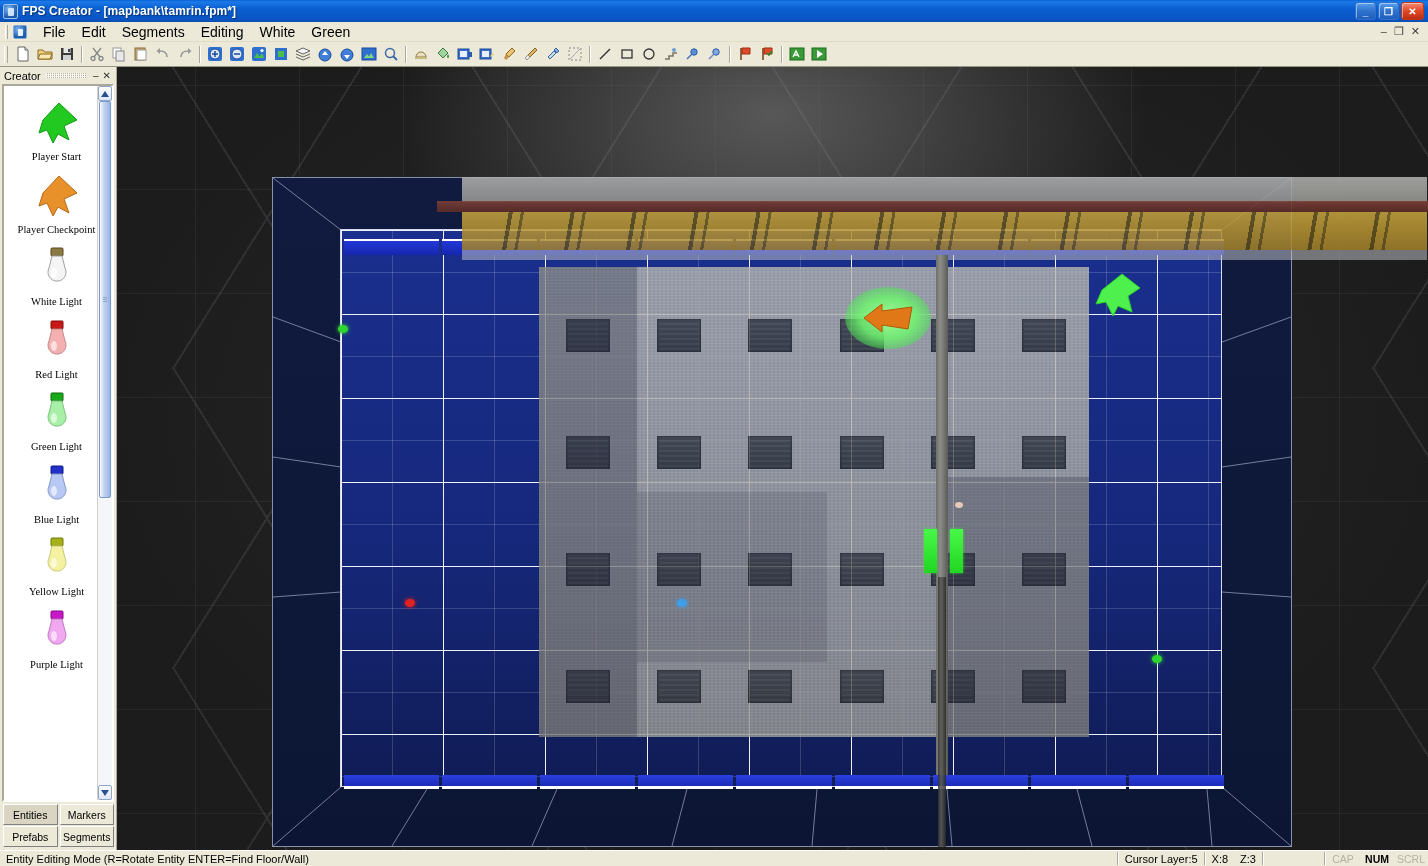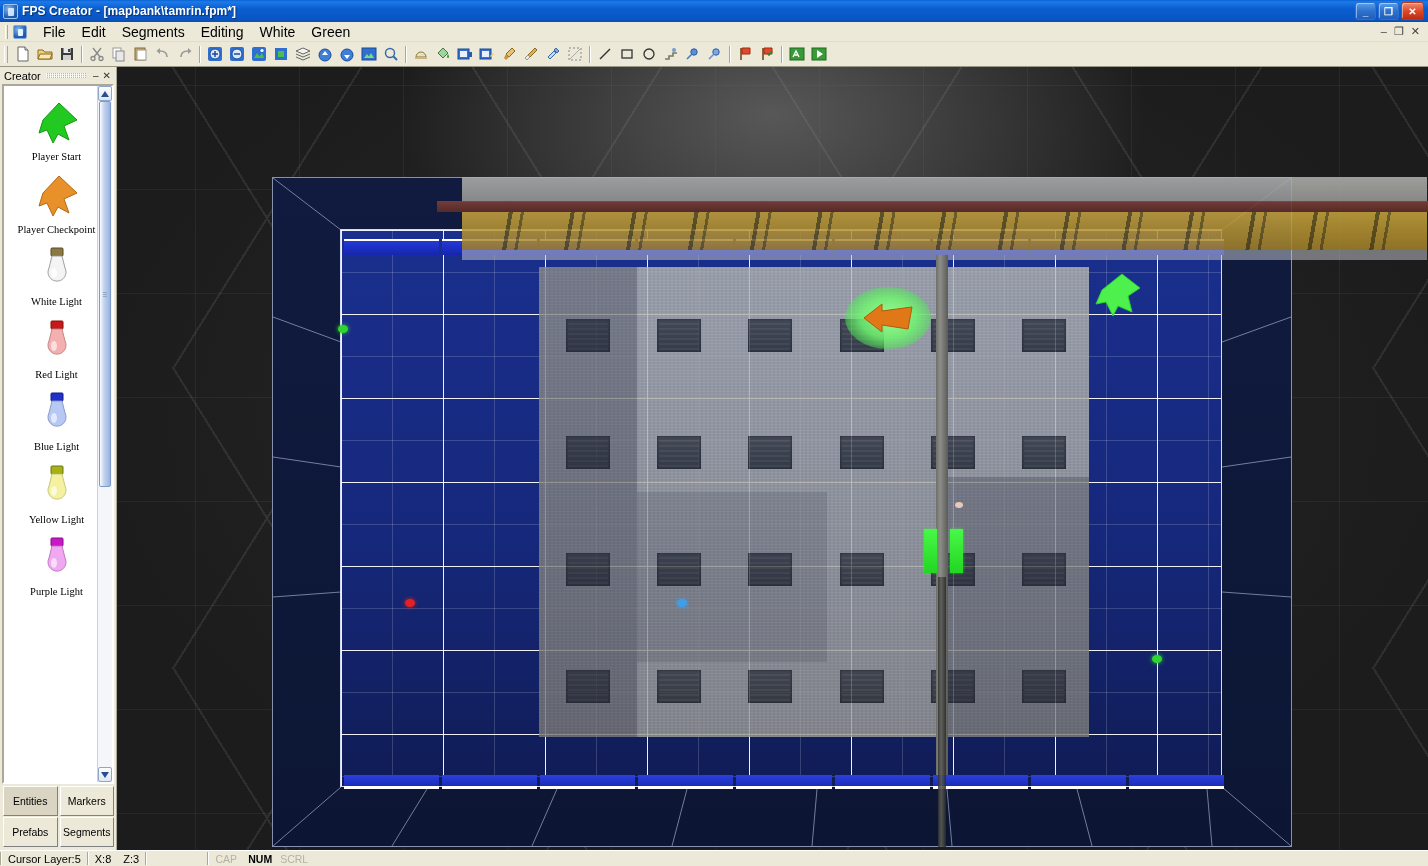--- a/index.html
+++ b/index.html
@@ -206,21 +206,21 @@
     content:""; position:absolute; left:3px; right:3px; top:50%;
     height:5px; margin-top:-2px;
     background: repeating-linear-gradient(to bottom,#8ea7c9 0 1px,transparent 1px 2px);
   }
 
   .lib-tabs {
     flex: 0 0 30px; padding: 2px 2px 3px 3px;
     display: grid; grid-template-columns: 1fr 1fr; gap: 1px 2px;
   }
   .lib-tab {
-    height: 30px;
+    height: 21px;
     background: #ece9d8;
     border: 1px solid; border-color: #fff #808080 #808080 #fff;
     font-size: 10.5px; color: #000;
     display: flex; align-items: center; justify-content: center;
     cursor: default;
   }
   .lib-tab.active { background: #dad5c2; }
 
   
   .viewport {
@@ -748,20 +748,30 @@
             <span class="lib-icon">
               <svg width="34" height="46" viewBox="0 0 34 46">
                 <rect x="11" y="3" width="12" height="8" rx="1" fill="#c81818" stroke="#8a0a0a"></rect>
                 <path d="M12 11h10l3 12a9 9 0 11-16 0z" fill="#f4b0b0" stroke="#c08888"></path>
                 <ellipse cx="14" cy="28" rx="3" ry="5" fill="#fff" opacity=".6"></ellipse>
               </svg>
             </span>
             <span class="lib-label">Red Light</span>
           </div>
 
+          <div class="lib-item">
+            <span class="lib-icon">
+              <svg width="34" height="46" viewBox="0 0 34 46">
+                <rect x="11" y="3" width="12" height="8" rx="1" fill="#18a818" stroke="#0a6a0a"></rect>
+                <path d="M12 11h10l3 12a9 9 0 11-16 0z" fill="#a8f0a8" stroke="#7ac07a"></path>
+                <ellipse cx="14" cy="28" rx="3" ry="5" fill="#fff" opacity=".6"></ellipse>
+              </svg>
+            </span>
+            <span class="lib-label">Green Light</span>
+          </div>
 
           <div class="lib-item">
             <span class="lib-icon">
               <svg width="34" height="46" viewBox="0 0 34 46">
                 <rect x="11" y="3" width="12" height="8" rx="1" fill="#2030c8" stroke="#101a8a"></rect>
                 <path d="M12 11h10l3 12a9 9 0 11-16 0z" fill="#b8c8f4" stroke="#8898c8"></path>
                 <ellipse cx="14" cy="28" rx="3" ry="5" fill="#fff" opacity=".6"></ellipse>
               </svg>
             </span>
             <span class="lib-label">Blue Light</span>
@@ -937,20 +947,21 @@
         <div class="ent marker-dot" style="left:880px; top:478px; background:#2fd62f; box-shadow:0 0 4px #2fd62f;"></div>
         <div class="ent marker-dot" style="left:133px; top:422px; background:#e02222; box-shadow:0 0 4px #e02222;"></div>
         <div class="ent marker-dot" style="left:405px; top:422px; background:#3f9ee8; box-shadow:0 0 4px #3f9ee8;"></div>
         <div class="ent marker-dot" style="left:683px; top:325px; width:8px; height:6px; background:#e8c8b8;"></div>
       </div>
 
     </div>
   </div>
 
   <div class="statusbar">
+    <div class="sb-pane" style="flex:1 1 auto;">Entity Editing Mode (R=Rotate Entity  ENTER=Find Floor/Wall)</div>
     <div class="sb-div"></div>
     <div class="sb-pane">Cursor Layer:5</div>
     <div class="sb-div"></div>
     <div class="sb-pane">X:8</div>
     <div class="sb-pane">Z:3</div>
     <div class="sb-div"></div>
     <div class="sb-pane" style="width:60px;"></div>
     <div class="sb-div"></div>
     <div class="sb-pane sb-key off">CAP</div>
     <div class="sb-pane sb-key">NUM</div>

